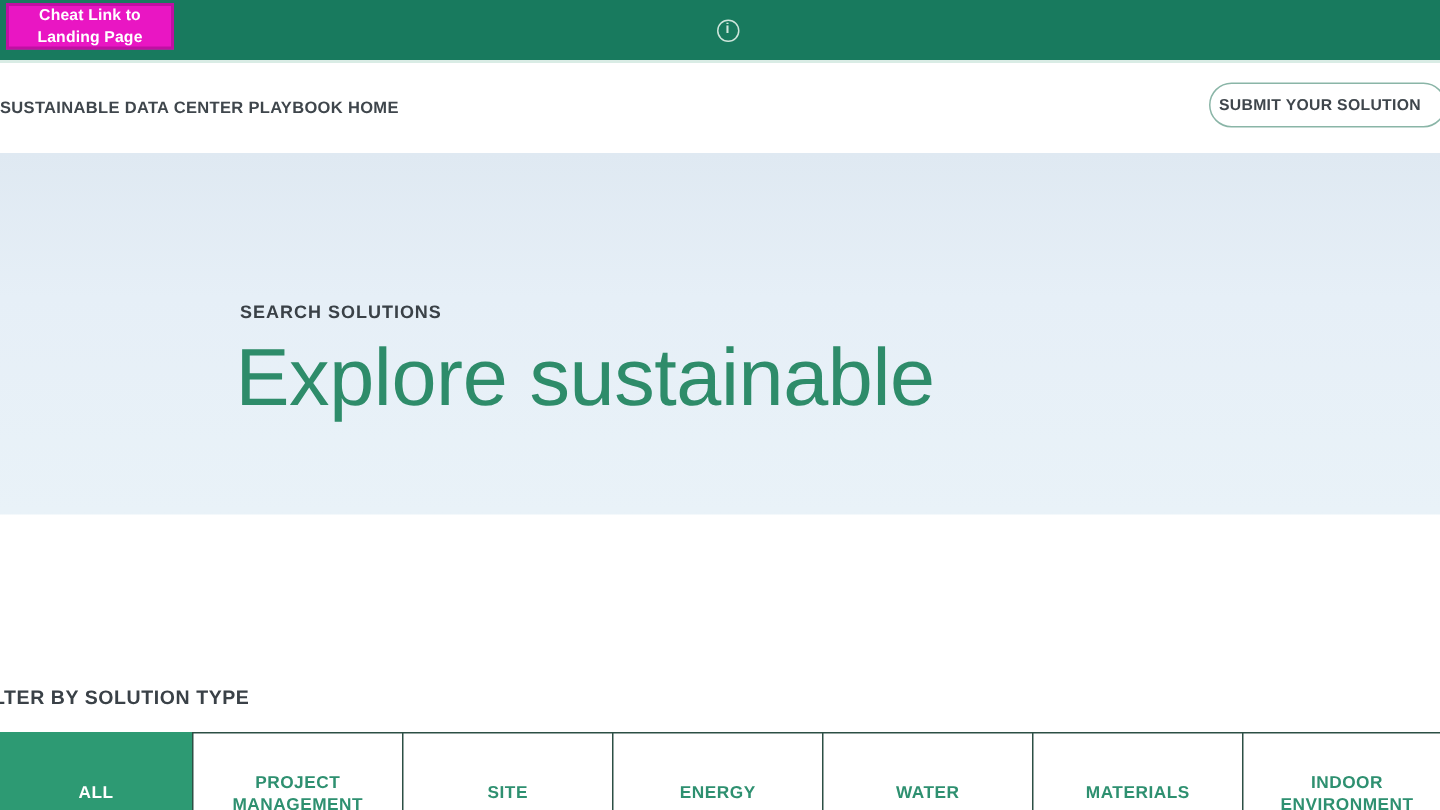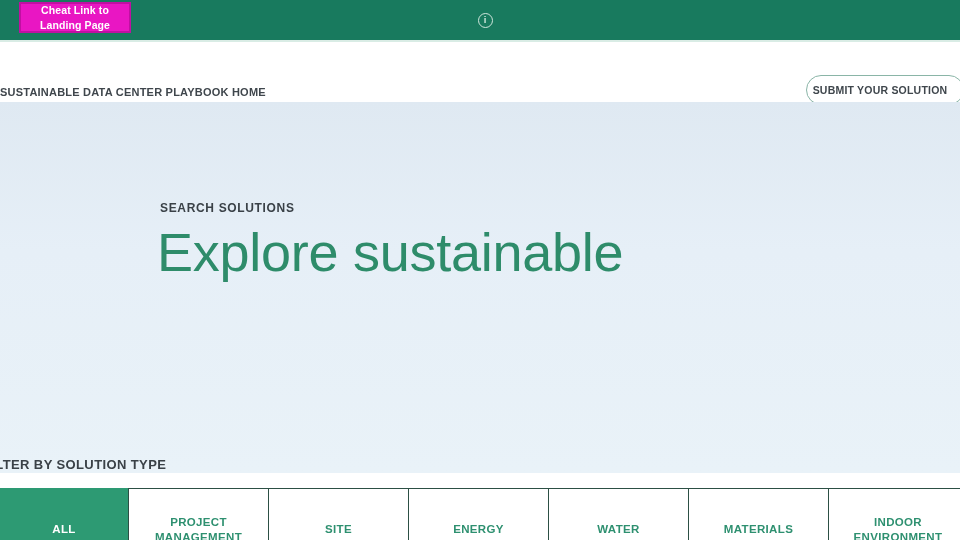--- a/index.html
+++ b/index.html
@@ -14,21 +14,21 @@
   .banner {
     position:absolute; top:0; left:0; width:960px; height:40px;
     background:#187a5e;
     display:flex; align-items:center; justify-content:center;
   }
   .banner-underline {
     position:absolute; top:40px; left:0; width:960px; height:2px;
     background:#d9ece5;
   }
   .cheat-btn {
-    position:absolute; left:19px; top:2px; width:112px; height:31px;
+    position:absolute; left:4px; top:2px; width:112px; height:31px;
     background:#e916c3; border:2px solid #bf10a2;
     color:#ffffff; font-size:10.5px; font-weight:bold; line-height:1.35;
     text-align:center; display:flex; align-items:center; justify-content:center;
     cursor:pointer; letter-spacing:.01em; padding:0 8px;
   }
   .banner-text {
     color:#eaf5f0; font-size:11.5px; font-weight:bold; letter-spacing:.035em;
     white-space:nowrap;
   }
   .info-icon {
@@ -36,40 +36,39 @@
     border:1.4px solid #cfe6dc; border-radius:50%;
     color:#cfe6dc; font-size:9.5px; font-weight:bold; line-height:12.5px;
     text-align:center; font-style:normal; cursor:pointer; flex:0 0 auto;
   }
   .banner-center { display:flex; align-items:center; }
 
   
   .nav {
     position:absolute; top:42px; left:0; width:960px; height:60px;
     background:#ffffff;
-    margin-top:20px;
   }
   .nav-item {
     position:absolute; top:0; height:60px; display:flex; align-items:center;
     color:#3f464c; font-size:11px; font-weight:bold; letter-spacing:.02em;
     white-space:nowrap; cursor:pointer;
   }
   .nav-home { left:0; }
   .nav-gbi  { left:273px; }
   .submit-pill {
     position:absolute; top:13px; right:-4px; width:158px; height:30px;
     background:#ffffff; border:1px solid #8ab5a7; border-radius:15px;
     color:#3f464c; font-size:10.5px; font-weight:bold; letter-spacing:.02em;
     display:flex; align-items:center; justify-content:center;
     cursor:pointer; white-space:nowrap; padding-right:10px;
   }
 
   
   .hero {
-    position:absolute; top:102px; left:0; width:960px; height:371px;
+    position:absolute; top:102px; left:0; width:960px; height:241px;
     background:linear-gradient(180deg,#dfe9f2 0%,#e6eff7 40%,#e9f2f8 100%);
   }
   .hero-eyebrow {
     position:absolute; left:160px; top:99px;
     color:#3a4147; font-size:12px; font-weight:bold; letter-spacing:.055em;
   }
   .hero-heading {
     position:absolute; left:157px; top:118px;
     color:#2e8c6a; font-size:54px; font-weight:400; line-height:65px;
     letter-spacing:-0.005em; white-space:nowrap;

